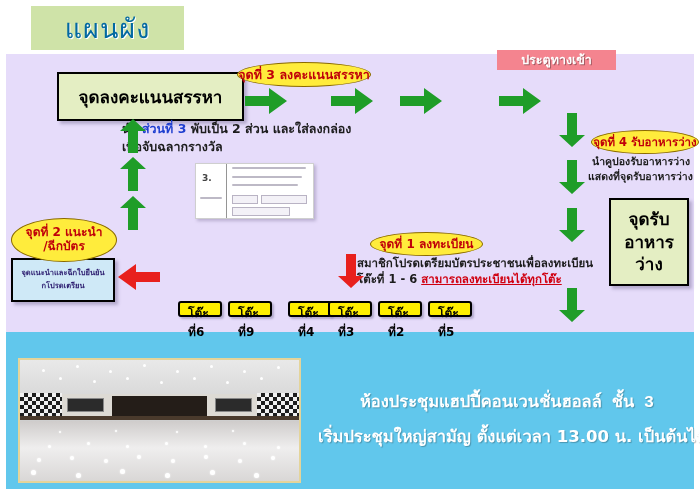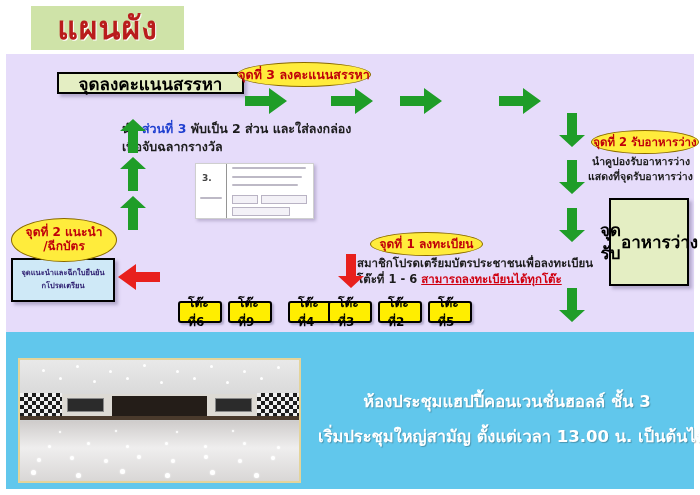--- a/index.html
+++ b/index.html
@@ -25,47 +25,48 @@
   }
 
   
   .title-band{
     position:absolute;
     left:31px;top:6px;width:153px;height:44px;
     background:#cfe3a8;
     display:flex;align-items:center;justify-content:center;
   }
   .title-band span{
-    color:#b91c1c;
-    font-size:32px;
-    font-weight:bold;
+    color:#0369a1;
+    font-size:27px;
+    font-weight:normal;
     letter-spacing:1px;
     line-height:1;
     text-shadow:1px 1px 0 #ffffff;
   }
 
   
   .box{
     position:absolute;
     box-sizing:border-box;
     background:#e4eec3;
     border:2px solid #000000;
     display:flex;align-items:center;justify-content:center;
     text-align:center;
     color:#000000;
     font-weight:bold;
     box-shadow:3px 3px 3px rgba(120,110,150,.45);
   }
   #box-vote{
-    left:57px;top:72px;width:187px;height:22px;
+    left:57px;top:72px;width:187px;height:49px;
     font-size:17px;
   }
   #box-snack{
     left:609px;top:198px;width:80px;height:88px;
     font-size:17px;
+    flex-direction:column;
     line-height:1.35;
     justify-content:center;
   }
   #box-snack span{display:block;}
 
   
   #box-guide{
     position:absolute;
     left:11px;top:258px;width:104px;height:44px;
     box-sizing:border-box;
@@ -115,26 +116,26 @@
     position:absolute;
     left:518px;top:330px;width:146px;height:19px;
     background:#9fd462;
     display:flex;align-items:center;justify-content:center;
     color:#000000;font-size:12px;font-weight:bold;
   }
 
   
   .chip{
     position:absolute;top:301px;
-    width:44px;height:22px;
+    width:44px;height:16px;
     box-sizing:border-box;
     background:#ffee00;
     border:2px solid #000000;
     border-radius:3px;
-    display:flex;align-items:center;justify-content:center;
+    display:flex;align-items:flex-start;justify-content:center;
     color:#000000;font-size:12px;font-weight:bold;
     box-shadow:2px 2px 2px rgba(120,110,150,.45);
     padding-left:8px;
   }
 
   
   .arrow{position:absolute;}
   .arrow svg{display:block;}
 
   
@@ -223,21 +224,21 @@
   
   .caption{
     position:absolute;
     color:#ffffff;
     font-weight:bold;
     text-align:center;
     width:370px;
     text-shadow:1px 1px 1px rgba(0,0,0,.25);
     white-space:nowrap;
   }
-  #cap1{left:322px;top:388px;font-size:16.5px;}
+  #cap1{left:322px;top:388px;font-size:16.5px;font-family:Liberation Mono, monospace;}
   #cap2{left:318px;top:423px;font-size:16.5px;}
 </style>
 </head>
 <body>
 
 <div id="stage">
 
   <div class="title-band">
     <span>แผนผัง</span>
   </div>
@@ -257,30 +258,33 @@
 
   <div id="box-guide">
     <span>จุดแนะนำและฉีกใบยืนยัน</span>
     <span>กโปรดเตรียน</span>
   </div>
 
   <div class="ellipse" id="ell-p3">
     <span>จุดที่ 3 ลงคะแนนสรรหา</span>
   </div>
   <div class="ellipse" id="ell-p4">
-    <span>จุดที่ 2 รับอาหารว่าง</span>
+    <span>จุดที่ 4 รับอาหารว่าง</span>
   </div>
   <div class="ellipse" id="ell-p1">
     <span>จุดที่ 1 ลงทะเบียน</span>
   </div>
   <div class="ellipse" id="ell-p2">
     <span>จุดที่ 2 แนะนำ</span>
     <span>/ฉีกบัตร</span>
   </div>
 
+  <div class="red-band">
+    <span>ประตูทางเข้า</span>
+  </div>
 
   <div class="txt" id="txt-fold">
     <span>นำ </span><span class="hl">ส่วนที่ 3</span><span> พับเป็น 2 ส่วน และใส่ลงกล่อง</span>
   </div>
   <div class="txt" id="txt-fold2">เพื่อจับฉลากรางวัล</div>
 
   <div class="txt" id="txt-p4a">นำคูปองรับอาหารว่าง</div>
   <div class="txt" id="txt-p4b">แสดงที่จุดรับอาหารว่าง</div>
 
   <div class="txt" id="txt-reg1">สมาชิกโปรดเตรียมบัตรประชาชนเพื่อลงทะเบียน</div>

